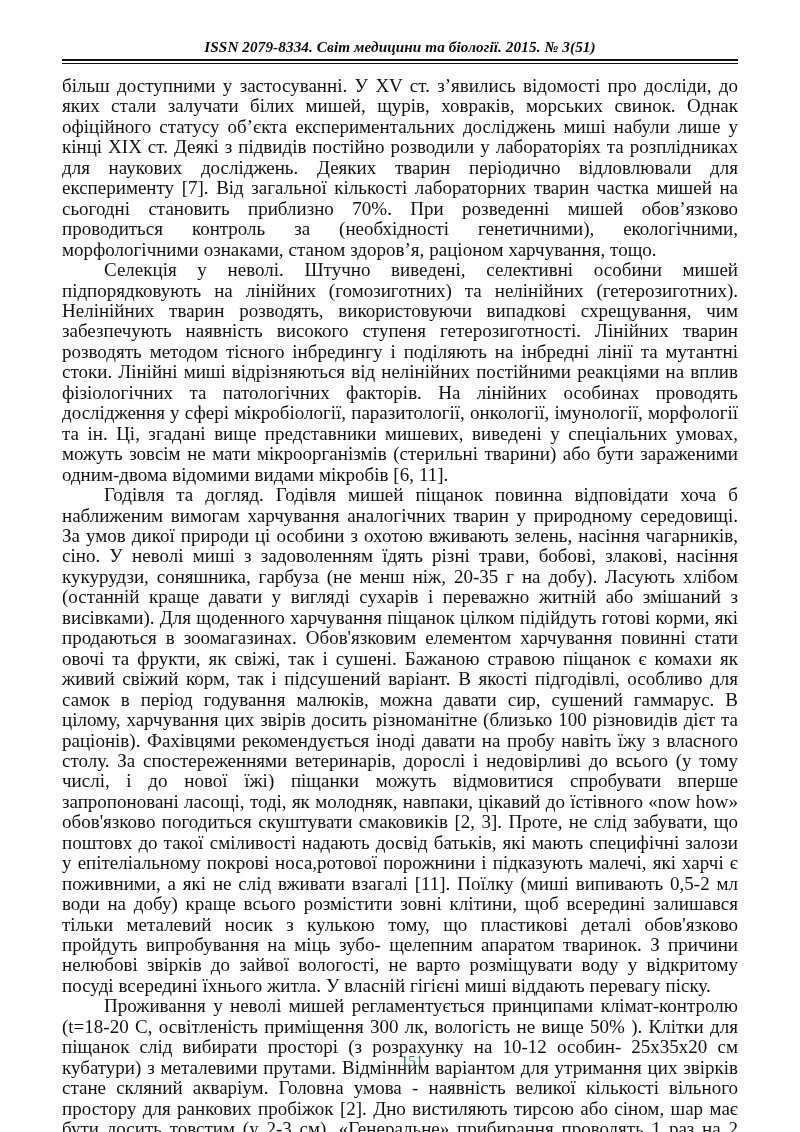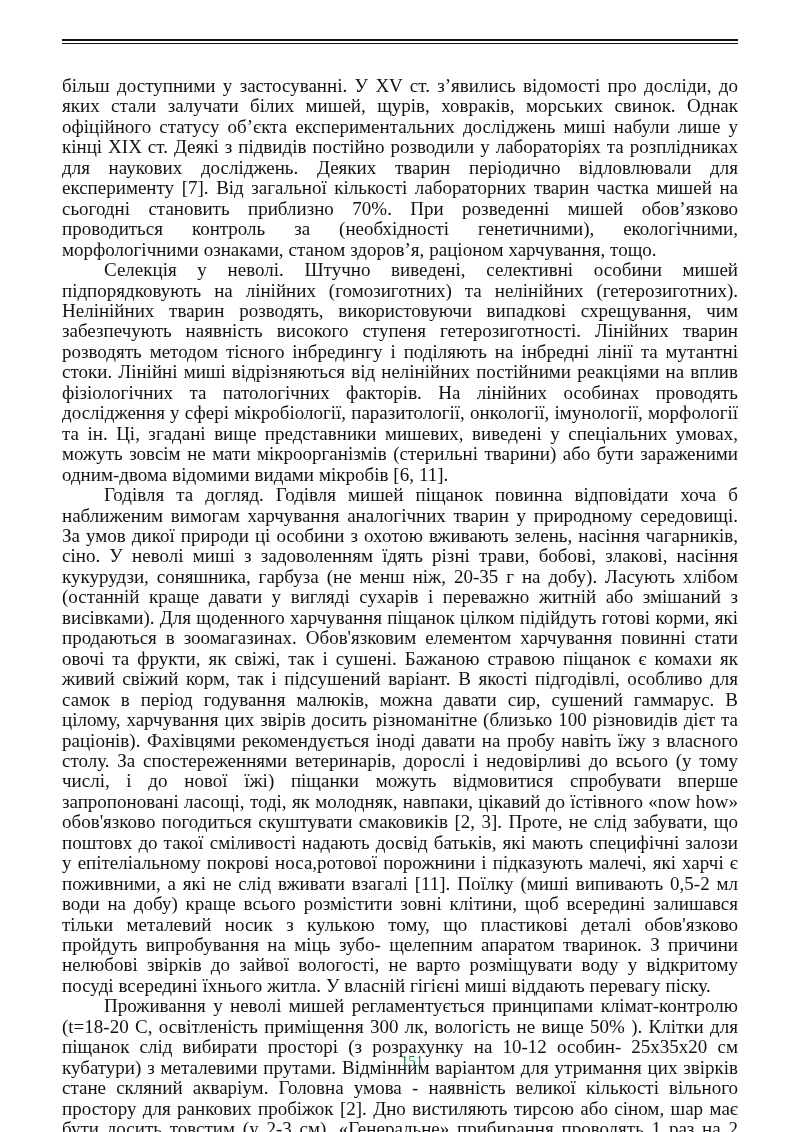--- a/index.html
+++ b/index.html
@@ -75,20 +75,21 @@
     font-family: "Liberation Serif", "DejaVu Serif", serif;
     margin-left: 24px;
   }
 </style>
 </head>
 <body>
 
 <div class="page">
 
   <div class="header-zone">
+    <div class="journal-header">ISSN 2079-8334. Світ медицини та біології. 2015. № 3(51)</div>
     <div class="header-rule"></div>
   </div>
 
   <div class="body-zone">
     <p class="para cont">більш доступними у застосуванні. У XV ст. з’явились відомості про досліди, до яких стали залучати білих мишей, щурів, ховраків, морських свинок. Однак офіційного статусу об’єкта експериментальних досліджень миші набули лише у кінці XIX ст. Деякі з підвидів постійно розводили у лабораторіях та розплідниках для наукових досліджень. Деяких тварин періодично відловлювали для експерименту [7]. Від загальної кількості лабораторних тварин частка мишей на сьогодні становить приблизно 70%. При розведенні мишей обов’язково проводиться контроль за (необхідності генетичними), екологічними, морфологічними ознаками, станом здоров’я, раціоном харчування, тощо.</p>
     <p class="para">Селекція у неволі. Штучно виведені, селективні особини мишей підпорядковують на лінійних (гомозиготних) та нелінійних (гетерозиготних). Нелінійних тварин розводять, використовуючи випадкові схрещування, чим забезпечують наявність високого ступеня гетерозиготності. Лінійних тварин розводять методом тісного інбредингу і поділяють на інбредні лінії та мутантні стоки. Лінійні миші відрізняються від нелінійних постійними реакціями на вплив фізіологічних та патологічних факторів. На лінійних особинах проводять дослідження у сфері мікробіології, паразитології, онкології, імунології, морфології та ін. Ці, згадані вище представники мишевих, виведені у спеціальних умовах, можуть зовсім не мати мікроорганізмів (стерильні тварини) або бути зараженими одним-двома відомими видами мікробів [6, 11].</p>
     <p class="para">Годівля та догляд. Годівля мишей піщанок повинна відповідати хоча б наближеним вимогам харчування аналогічних тварин у природному середовищі. За умов дикої природи ці особини з охотою вживають зелень, насіння чагарників, сіно. У неволі миші з задоволенням їдять різні трави, бобові, злакові, насіння кукурудзи, соняшника, гарбуза (не менш ніж, 20-35 г на добу). Ласують хлібом (останній краще давати у вигляді сухарів і переважно житній або змішаний з висівками). Для щоденного харчування піщанок цілком підійдуть готові корми, які продаються в зоомагазинах. Обов'язковим елементом харчування повинні стати овочі та фрукти, як свіжі, так і сушені. Бажаною стравою піщанок є комахи як живий свіжий корм, так і підсушений варіант. В якості підгодівлі, особливо для самок в період годування малюків, можна давати сир, сушений гаммарус. В цілому, харчування цих звірів досить різноманітне (близько 100 різновидів дієт та раціонів). Фахівцями рекомендується іноді давати на пробу навіть їжу з власного столу. За спостереженнями ветеринарів, дорослі і недовірливі до всього (у тому числі, і до нової їжі) піщанки можуть відмовитися спробувати вперше запропоновані ласощі, тоді, як молодняк, навпаки, цікавий до їстівного «now how» обов'язково погодиться скуштувати смаковиків [2, 3]. Проте, не слід забувати, що поштовх до такої сміливості надають досвід батьків, які мають специфічні залози у епітеліальному покрові носа,ротової порожнини і підказують малечі, які харчі є поживними, а які не слід вживати взагалі [11]. Поїлку (миші випивають 0,5-2 мл води на добу) краще всього розмістити зовні клітини, щоб всередині залишався тільки металевий носик з кулькою тому, що пластикові деталі обов'язково пройдуть випробування на міць зубо- щелепним апаратом тваринок. З причини нелюбові звірків до зайвої вологості, не варто розміщувати воду у відкритому посуді всередині їхнього житла. У власній гігієні миші віддають перевагу піску.</p>
     <p class="para">Проживання у неволі мишей регламентується принципами клімат-контролю (t=18-20 С, освітленість приміщення 300 лк, вологість не вище 50% ). Клітки для піщанок слід вибирати просторі (з розрахунку на 10-12 особин- 25х35х20 см кубатури) з металевими прутами. Відмінним варіантом для утримання цих звірків стане скляний акваріум. Головна умова - наявність великої кількості вільного простору для ранкових пробіжок [2]. Дно вистиляють тирсою або сіном, шар має бути досить товстим (у 2-3 см). «Генеральне» прибирання проводять 1 раз на 2 тижні. Приміщення, де утримують тварин, 1 раз на 2 доби піддають ультрафіолетовому опроміненню протягом 30 хвилин (на цей час тварин виносять із помешкання), провітрюють протягом 15 хвилин. Хоча ці звірки не є агресивними, повинно дотримуватися правил безпеки та адекватного поводження з лабораторними тваринами [8]. У мишей є власне розуміння комфорту, погляд на дизайн будівлі, невпинне намагання удосконалювати останнє, оснащувати на свій смак і потреби (про це треба пам’ятати і не дивуватися зіпсованим гострими зубами речам). Якщо у «помешканні» піщанок стоятиме дві ємності з піском, то звірята одну із них почнуть використовувати в якості туалету, що значно полегшить утримання тварин у чистоті. Для піщанок розмноження у неволі не є проблемою. Ці гризуни дружньо налаштовані на людей, помірно соціалізовані, легко адаптуються до експериментальних умов співіснування (клітини, штучні нори, власне віварій). Мешкають піщанки сімейними колоніями, створюючи міцні сім’ї, в них нерозлучно проживають все життя. Розлучення пари іноді може призвести одного із партнерів до глибокої депресії і, навіть, до «самогубства». Випадково «осиротілий» малюк ніколи не</p>
   </div>
 

